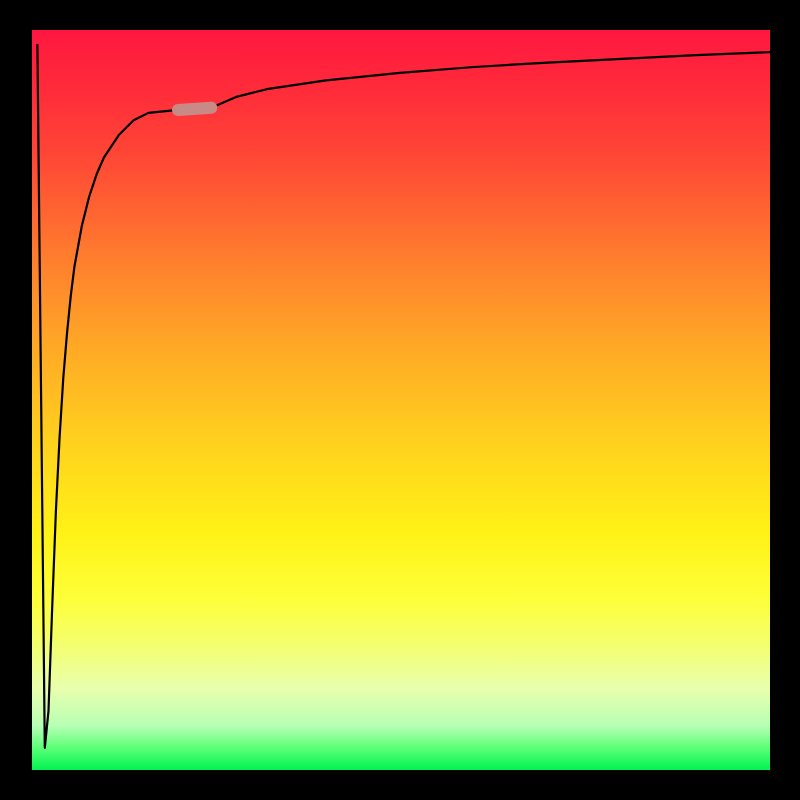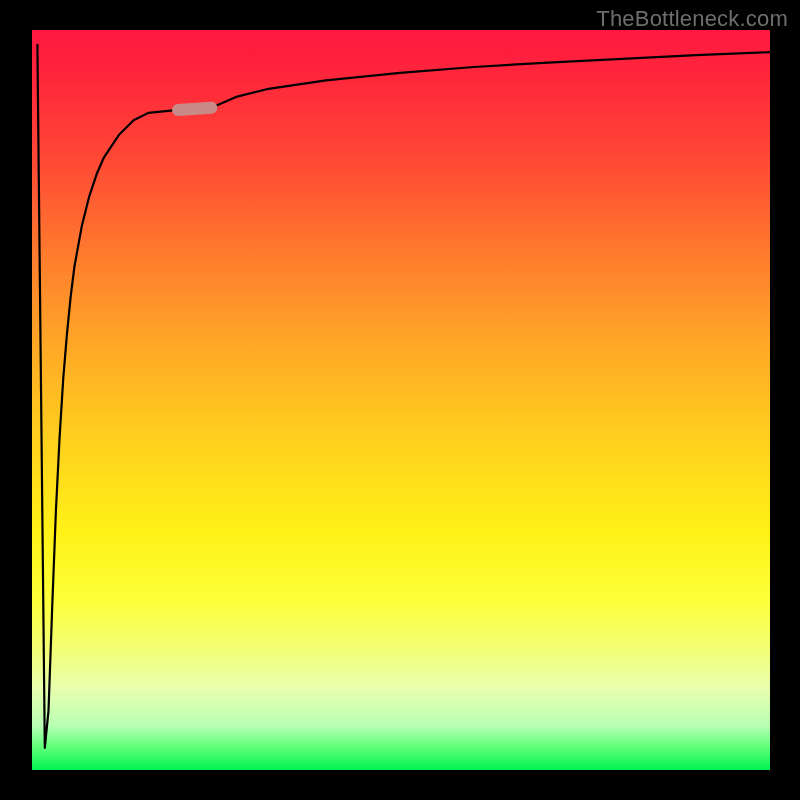--- a/index.html
+++ b/index.html
@@ -66,16 +66,15 @@
 </head>
 <body>
 
 <div class="stage">
   <div class="plot">
     <svg viewBox="0 0 740 740" width="740" height="740" preserveAspectRatio="none">
       <path id="curve-path" fill="none" stroke="#000" stroke-width="2.2" stroke-linejoin="round" stroke-linecap="round" d="M7.40 14.80 L14.80 717.80 L18.50 680.80 L22.20 577.20 L25.90 481.00 L29.60 407.00 L33.30 347.80 L37.00 303.40 L40.70 266.40 L44.40 236.80 L51.80 196.10 L59.20 166.50 L66.60 144.30 L74.00 127.28 L88.80 105.08 L103.60 90.28 L118.40 82.88 L133.20 81.40 L148.00 79.92 L177.60 78.44 L181.30 77.70 L207.20 66.60 L236.80 59.20 L296.00 50.32 L370.00 42.92 L444.00 37.00 L518.00 32.56 L592.00 28.86 L666.00 25.16 L740.00 22.20"></path>
       <path id="highlight-path" fill="none" stroke="#c88a87" stroke-width="12" stroke-linecap="round" d="M148.00 79.92 L181.30 77.70"></path>
     </svg>
   </div>
-  <div class="attrib">TheBottleneck.com</div>
   <div class="border-bottom"></div>
   <div class="border-left"></div>
 </div>
 
 </body></html>

